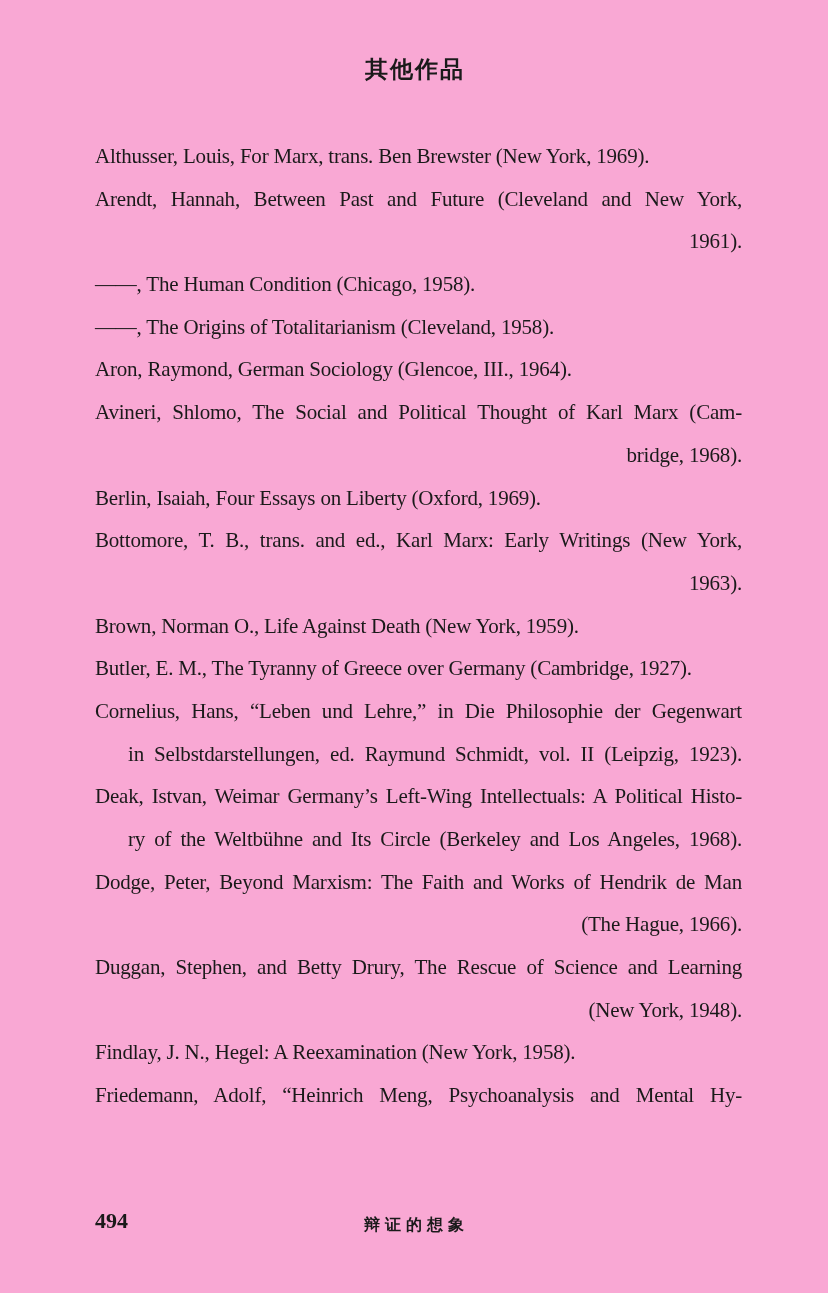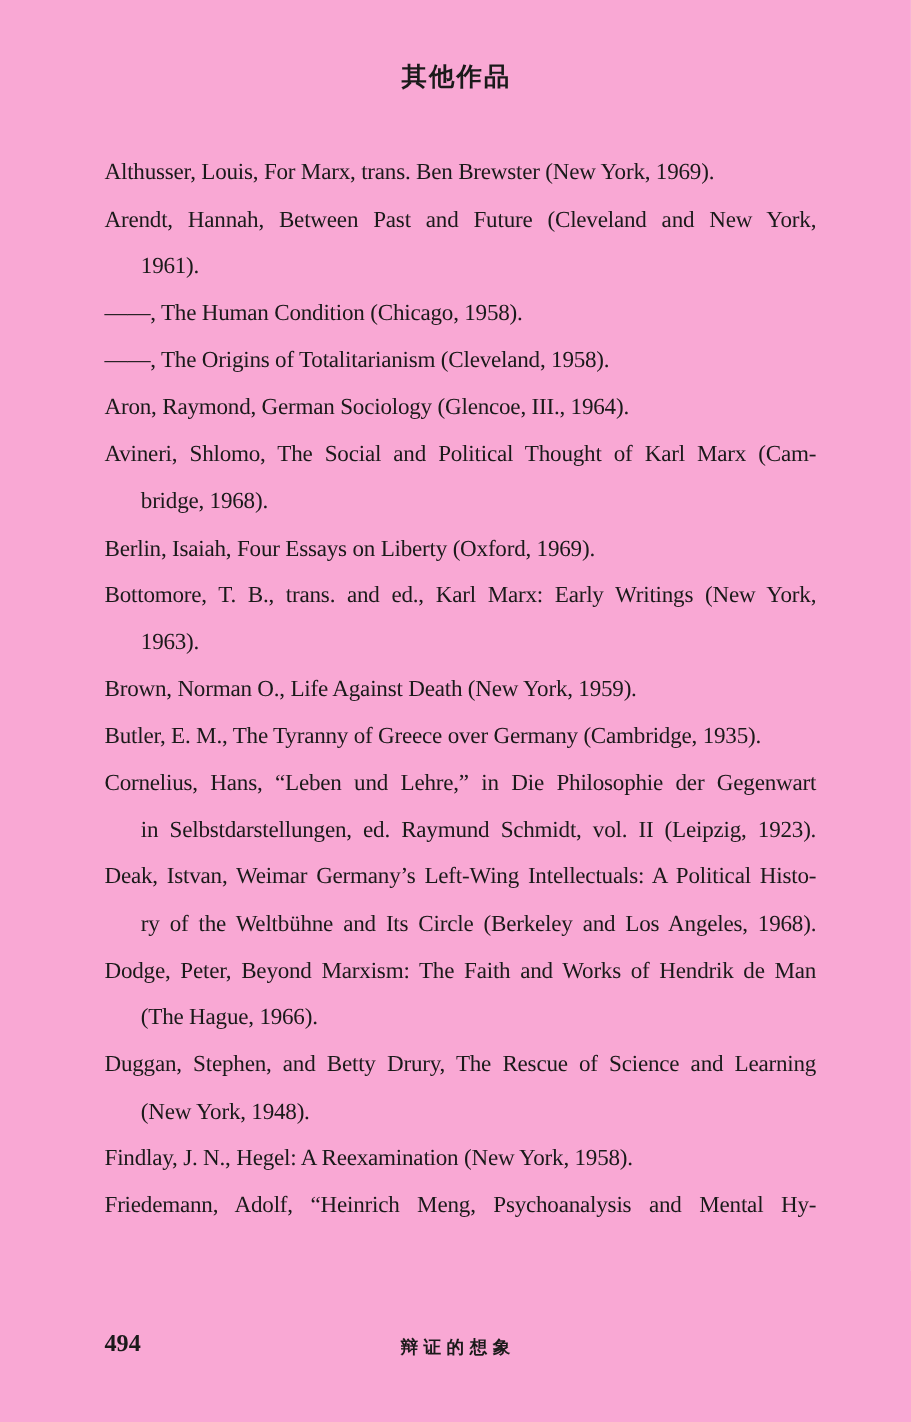--- a/index.html
+++ b/index.html
@@ -32,21 +32,21 @@
     width: 647px;
   }
   .bib-line {
     height: 42.7px;
     line-height: 42.7px;
     font-size: 21px;
     letter-spacing: -0.2px;
     white-space: normal;
     box-sizing: border-box;
   }
-  .bib-line.indent { padding-left: 33px; }
+  .bib-line.indent { padding-left: 33px; text-align: right; }
   .bib-line.justify {
     text-align: justify;
     text-align-last: justify;
   }
   .bib-line .it { }
   .bib-line .ro { font-style: normal; }
   .footer-number {
     position: absolute;
     top: 1208px;
     left: 95px;
@@ -77,21 +77,21 @@
       <div class="bib-line indent"><span class="ro">1961).</span></div>
       <div class="bib-line"><span class="ro">——, </span><span class="it">The Human Condition</span><span class="ro"> (Chicago, 1958).</span></div>
       <div class="bib-line"><span class="ro">——, </span><span class="it">The Origins of Totalitarianism</span><span class="ro"> (Cleveland, 1958).</span></div>
       <div class="bib-line"><span class="ro">Aron, Raymond, </span><span class="it">German Sociology</span><span class="ro"> (Glencoe, III., 1964).</span></div>
       <div class="bib-line justify"><span class="ro">Avineri, Shlomo, </span><span class="it">The Social and Political Thought of Karl Marx</span><span class="ro"> (Cam-</span></div>
       <div class="bib-line indent"><span class="ro">bridge, 1968).</span></div>
       <div class="bib-line"><span class="ro">Berlin, Isaiah, </span><span class="it">Four Essays on Liberty</span><span class="ro"> (Oxford, 1969).</span></div>
       <div class="bib-line justify"><span class="ro">Bottomore, T. B., trans. and ed., </span><span class="it">Karl Marx: Early Writings</span><span class="ro"> (New York,</span></div>
       <div class="bib-line indent"><span class="ro">1963).</span></div>
       <div class="bib-line"><span class="ro">Brown, Norman O., </span><span class="it">Life Against Death</span><span class="ro"> (New York, 1959).</span></div>
-      <div class="bib-line"><span class="ro">Butler, E. M., </span><span class="it">The Tyranny of Greece over Germany</span><span class="ro"> (Cambridge, 1935).</span></div>
+      <div class="bib-line"><span class="ro">Butler, E. M., </span><span class="it">The Tyranny of Greece over Germany</span><span class="ro"> (Cambridge, 1927).</span></div>
       <div class="bib-line justify"><span class="ro">Cornelius, Hans, “Leben und Lehre,” in </span><span class="it">Die Philosophie der Gegenwart</span></div>
       <div class="bib-line indent justify"><span class="it">in Selbstdarstellungen</span><span class="ro">, ed. Raymund Schmidt, vol. II (Leipzig, 1923).</span></div>
       <div class="bib-line justify"><span class="ro">Deak, Istvan, </span><span class="it">Weimar Germany’s Left-Wing Intellectuals: A Political Histo-</span></div>
       <div class="bib-line indent justify"><span class="it">ry of the Weltbühne and Its Circle</span><span class="ro"> (Berkeley and Los Angeles, 1968).</span></div>
       <div class="bib-line justify"><span class="ro">Dodge, Peter, </span><span class="it">Beyond Marxism: The Faith and Works of Hendrik de Man</span></div>
       <div class="bib-line indent"><span class="ro">(The Hague, 1966).</span></div>
       <div class="bib-line justify"><span class="ro">Duggan, Stephen, and Betty Drury, </span><span class="it">The Rescue of Science and Learning</span></div>
       <div class="bib-line indent"><span class="ro">(New York, 1948).</span></div>
       <div class="bib-line"><span class="ro">Findlay, J. N., </span><span class="it">Hegel: A Reexamination</span><span class="ro"> (New York, 1958).</span></div>
       <div class="bib-line justify"><span class="ro">Friedemann, Adolf, “Heinrich Meng, Psychoanalysis and Mental Hy-</span></div>

